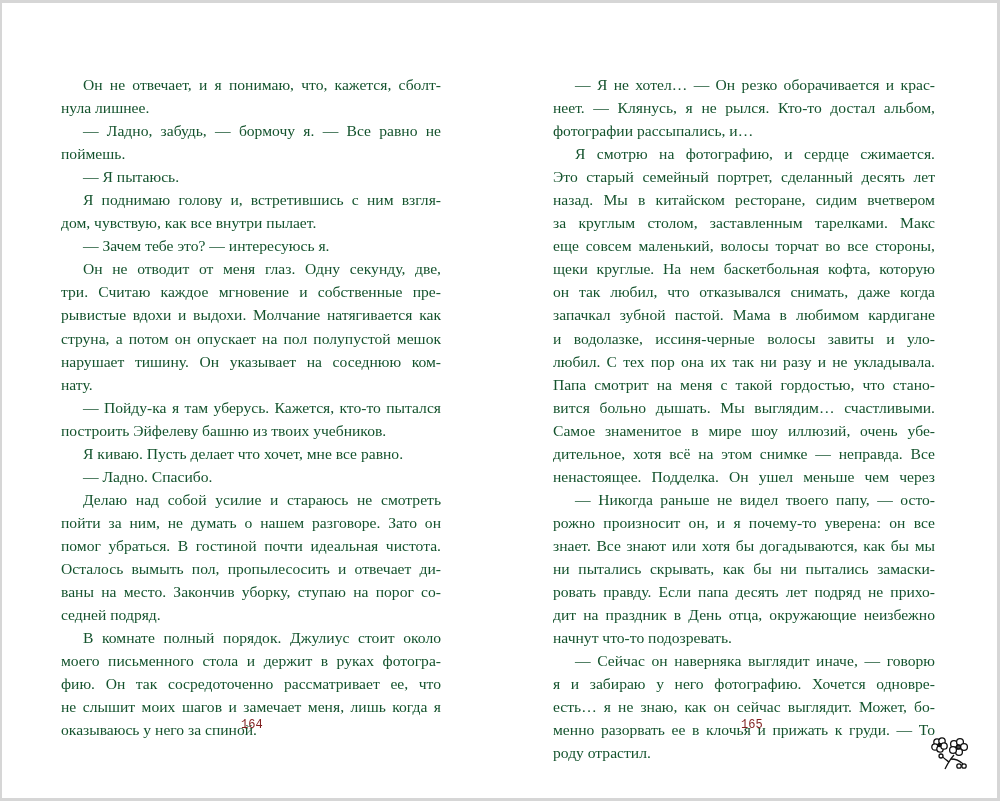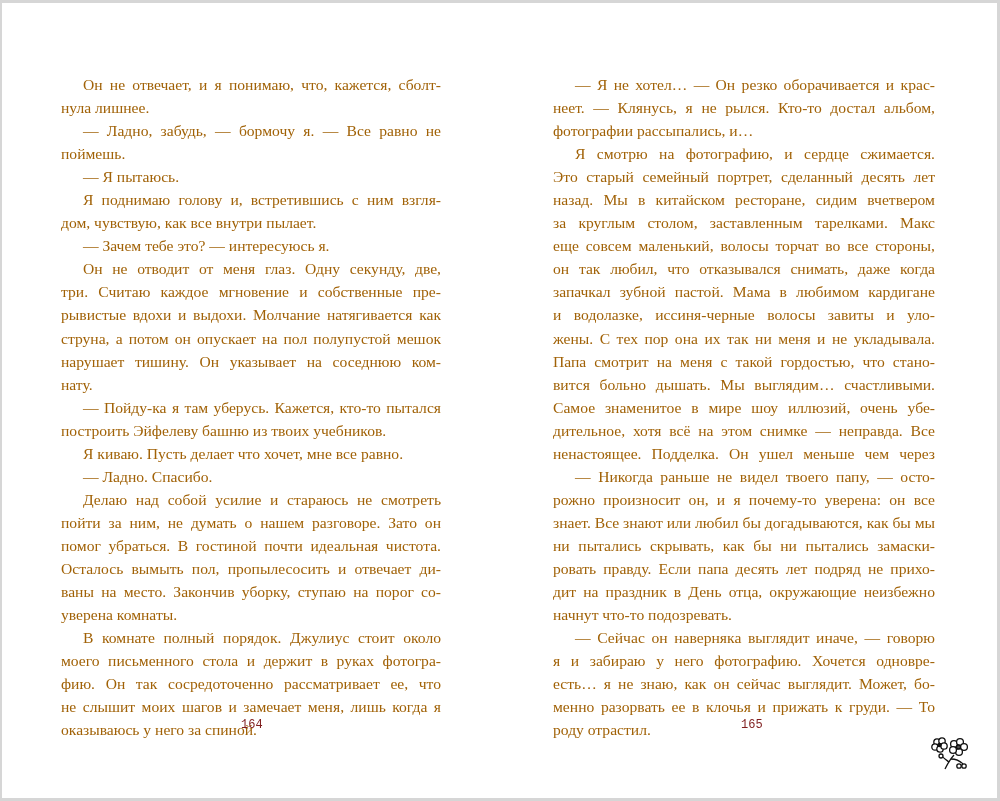--- a/index.html
+++ b/index.html
@@ -17,21 +17,21 @@
     }
     .page {
       position: absolute; top: 0; height: 801px;
     }
     .page.left { left: 0; width: 500px; }
     .page.right { left: 500px; width: 500px; }
     .text {
       position: absolute; top: 73px;
       font-family: "Liberation Serif", "DejaVu Serif", serif;
       font-size: 15.6px;
-      color: #a16207;
+      color: #14532d;
       line-height: 23.05px;
     }
     .page.left .text { left: 61px; width: 380px; }
     .page.right .text { left: 53px; width: 382px; }
     .line {
       display: block;
       white-space: nowrap;
       height: 23.05px;
       text-align: justify;
       text-align-last: justify;
@@ -70,52 +70,53 @@
       <span class="line last">нату.</span>
       <span class="line indent">— Пойду-ка я там уберусь. Кажется, кто-то пытался</span>
       <span class="line last">построить Эйфелеву башню из твоих учебников.</span>
       <span class="line indent last">Я киваю. Пусть делает что хочет, мне все равно.</span>
       <span class="line indent last">— Ладно. Спасибо.</span>
       <span class="line indent">Делаю над собой усилие и стараюсь не смотреть</span>
       <span class="line">пойти за ним, не думать о нашем разговоре. Зато он</span>
       <span class="line">помог убраться. В гостиной почти идеальная чистота.</span>
       <span class="line">Осталось вымыть пол, пропылесосить и отвечает ди-</span>
       <span class="line">ваны на место. Закончив уборку, ступаю на порог со-</span>
-      <span class="line last">уверена комнаты.</span>
+      <span class="line last">седней подряд.</span>
       <span class="line indent">В комнате полный порядок. Джулиус стоит около</span>
       <span class="line">моего письменного стола и держит в руках фотогра-</span>
       <span class="line">фию. Он так сосредоточенно рассматривает ее, что</span>
       <span class="line">не слышит моих шагов и замечает меня, лишь когда я</span>
       <span class="line last">оказываюсь у него за спиной.</span>
     </div>
   <div class="pagenum">164</div>
 </div>
 
 <div class="page right">
   <div class="text" id="right-text">
       <span class="line indent">— Я не хотел… — Он резко оборачивается и крас-</span>
       <span class="line">неет. — Клянусь, я не рылся. Кто-то достал альбом,</span>
       <span class="line last">фотографии рассыпались, и…</span>
       <span class="line indent">Я смотрю на фотографию, и сердце сжимается.</span>
       <span class="line">Это старый семейный портрет, сделанный десять лет</span>
       <span class="line">назад. Мы в китайском ресторане, сидим вчетвером</span>
       <span class="line">за круглым столом, заставленным тарелками. Макс</span>
       <span class="line">еще совсем маленький, волосы торчат во все стороны,</span>
+      <span class="line">щеки круглые. На нем баскетбольная кофта, которую</span>
       <span class="line">он так любил, что отказывался снимать, даже когда</span>
       <span class="line">запачкал зубной пастой. Мама в любимом кардигане</span>
       <span class="line">и водолазке, иссиня-черные волосы завиты и уло-</span>
-      <span class="line">жены. С тех пор она их так ни меня и не укладывала.</span>
+      <span class="line">любил. С тех пор она их так ни разу и не укладывала.</span>
       <span class="line">Папа смотрит на меня с такой гордостью, что стано-</span>
       <span class="line">вится больно дышать. Мы выглядим… счастливыми.</span>
       <span class="line">Самое знаменитое в мире шоу иллюзий, очень убе-</span>
       <span class="line">дительное, хотя всё на этом снимке — неправда. Все</span>
       <span class="line">ненастоящее. Подделка. Он ушел меньше чем через</span>
       <span class="line indent">— Никогда раньше не видел твоего папу, — осто-</span>
       <span class="line">рожно произносит он, и я почему-то уверена: он все</span>
-      <span class="line">знает. Все знают или любил бы догадываются, как бы мы</span>
+      <span class="line">знает. Все знают или хотя бы догадываются, как бы мы</span>
       <span class="line">ни пытались скрывать, как бы ни пытались замаски-</span>
       <span class="line">ровать правду. Если папа десять лет подряд не прихо-</span>
       <span class="line">дит на праздник в День отца, окружающие неизбежно</span>
       <span class="line last">начнут что-то подозревать.</span>
       <span class="line indent">— Сейчас он наверняка выглядит иначе, — говорю</span>
       <span class="line">я и забираю у него фотографию. Хочется одновре-</span>
       <span class="line">есть… я не знаю, как он сейчас выглядит. Может, бо-</span>
       <span class="line">менно разорвать ее в клочья и прижать к груди. — То</span>
       <span class="line last">роду отрастил.</span>
     </div>

